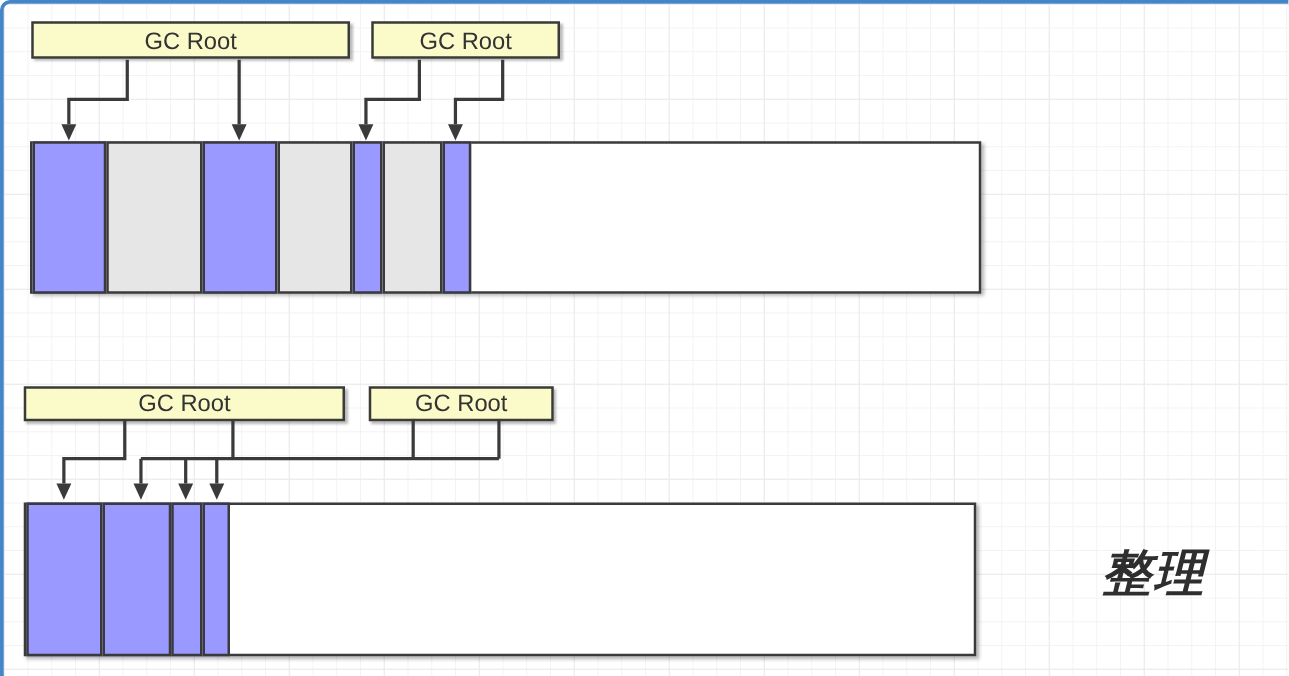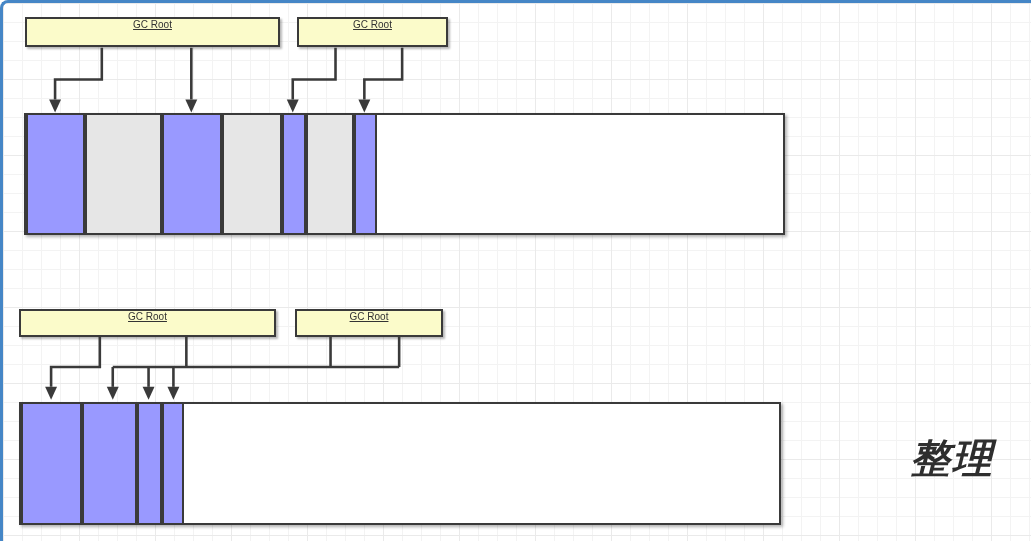--- a/index.html
+++ b/index.html
@@ -19,22 +19,22 @@
       linear-gradient(to right, var(--grid-minor,#F3F3F3) 1px, transparent 1px),
       linear-gradient(to bottom, var(--grid-minor,#F3F3F3) 1px, transparent 1px);
     background-size:76px 76px,76px 76px,19px 19px,19px 19px;
   }
   .gc-box{
     position:absolute;
     box-sizing:border-box;
     background:var(--note-yellow,#FBFBCA);
     border:2px solid var(--shape-border,#3A3A3A);
     box-shadow:2px 2px 2px rgba(0,0,0,0.28);
-    display:flex;align-items:flex-start;justify-content:center;
-    font-size:10px;color:var(--text-dark,#333333);text-decoration:underline;
+    display:flex;align-items:flex-end;justify-content:center;
+    font-size:19px;color:var(--text-dark,#333333);
   }
   .bar{
     position:absolute;
     box-sizing:border-box;
     background:#FFFFFF;
     border:2px solid var(--shape-border,#3A3A3A);
     box-shadow:2px 2px 3px rgba(0,0,0,0.30);
   }
   .block{
     position:absolute;
@@ -107,15 +107,15 @@
       <polyline points="96,334 96,366 47,366 47,386"></polyline>
       <polygon points="47,399 41,386 53,386"></polygon>
       <polyline points="109,366 109,386"></polyline>
       <polygon points="109,399 103,386 115,386"></polygon>
       <polyline points="145,366 145,386"></polyline>
       <polygon points="145,399 139,386 151,386"></polygon>
       <polyline points="170,366 170,386"></polyline>
       <polygon points="170,399 164,386 176,386"></polygon>
     </svg>
 
-  <div class="section-label" style="left: 878px; top: 428px; margin-left: 29px;">整理</div>
+  <div class="section-label" style="left: 878px; top: 428px;">整理</div>
 
 </div>
 
 </body></html>

